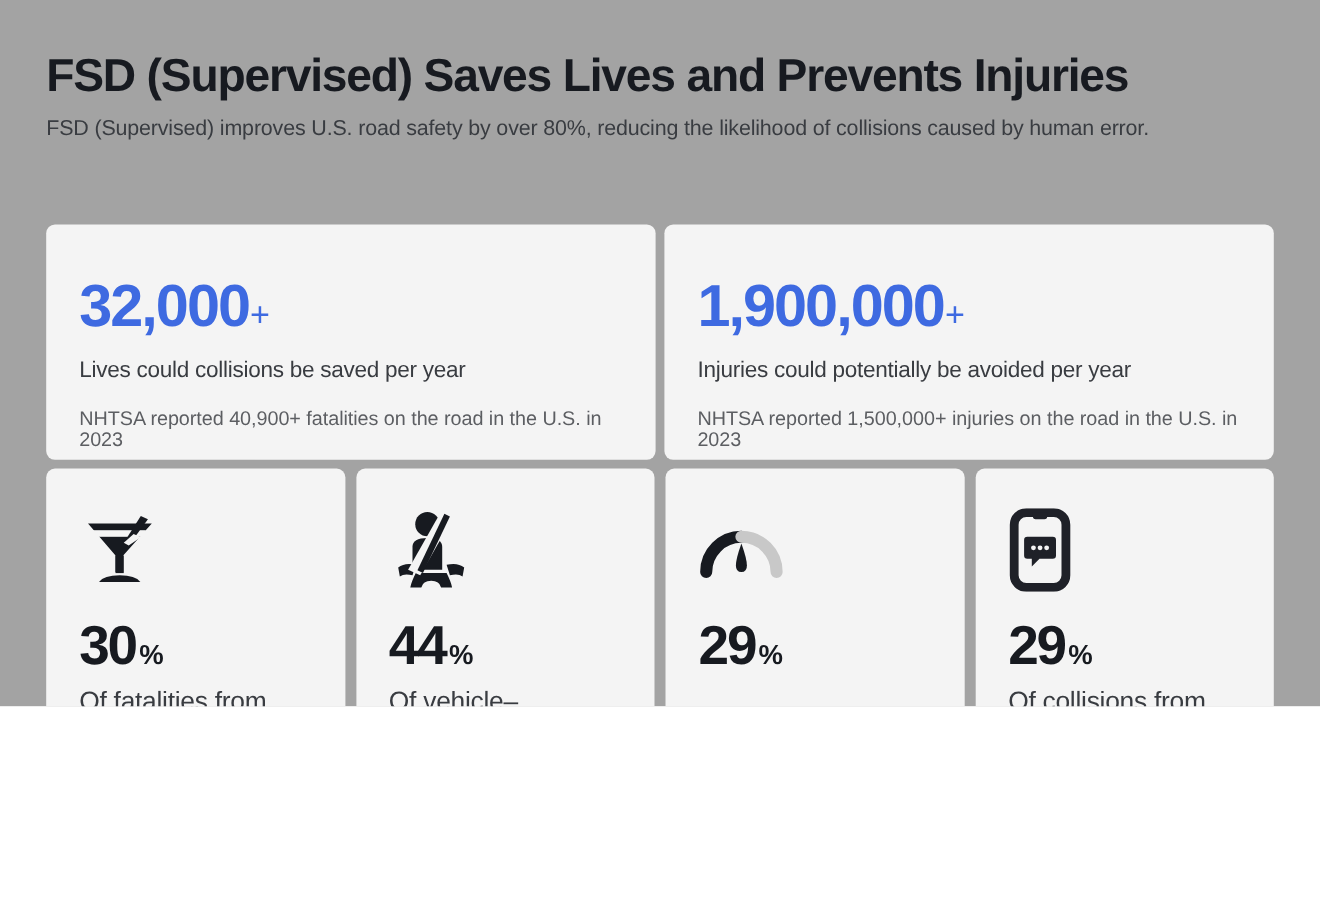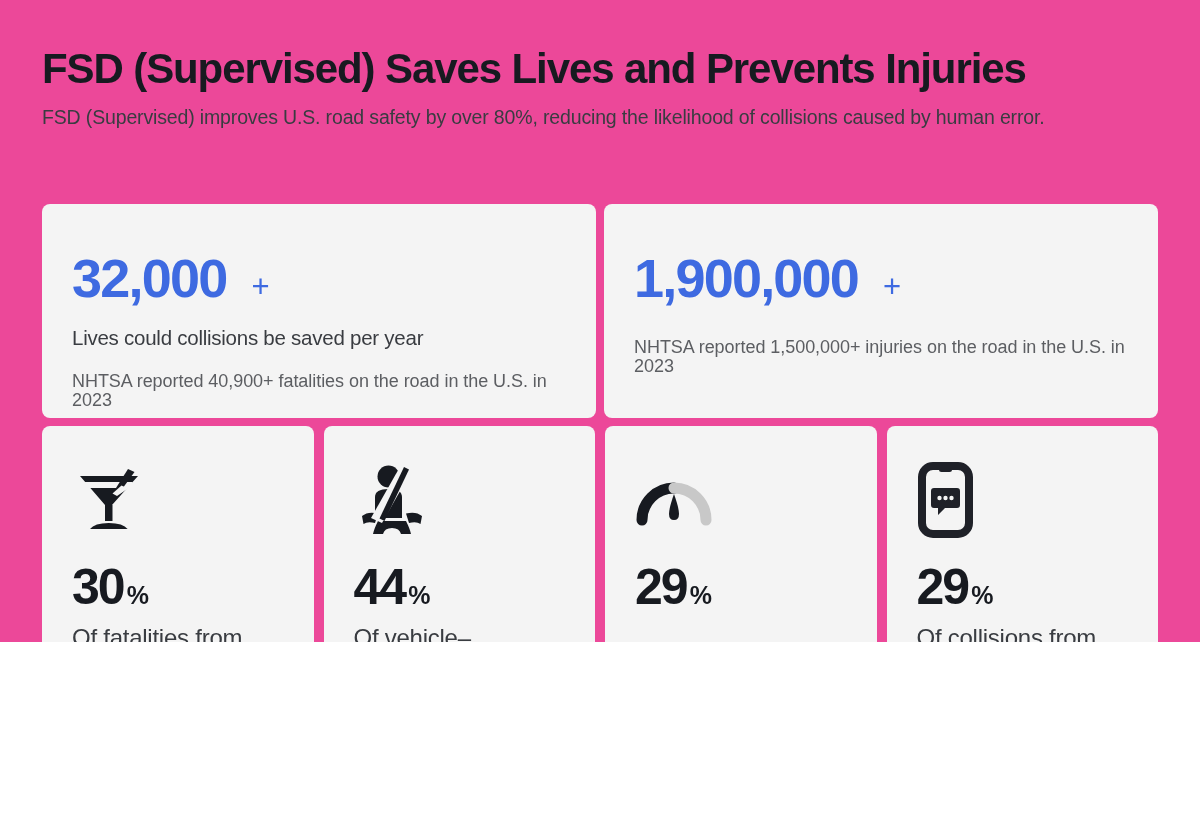--- a/index.html
+++ b/index.html
@@ -9,21 +9,21 @@
     height: 819px;
     background: #ffffff;
     font-family: "Liberation Sans", sans-serif;
     -webkit-font-smoothing: antialiased;
   }
 
   .page {
     position: relative;
     width: 1200px;
     height: 642px;
-    background: #ec4899;
+    background: #a3a3a3;
     padding: 0;
     overflow: hidden;
   }
 
   
   .header {
     position: absolute;
     left: 42px;
     top: 44px;
     width: 1110px;
@@ -80,21 +80,20 @@
   .big-card { padding: 44px 30px 0 30px; }
 
   .big-value {
     font-size: 54px;
     line-height: 60px;
     font-weight: 600;
     letter-spacing: -1.8px;
     color: #3e6ae1;
     display: flex;
     align-items: baseline;
-    gap: 24px;
   }
 
   .big-value .plus {
     font-size: 31px;
     font-weight: 500;
     letter-spacing: -0.6px;
     margin-left: 1px;
   }
 
   .big-label {
@@ -176,20 +175,21 @@
       </div>
       <div class="big-label">Lives could collisions be saved per year</div>
       <div class="big-note">NHTSA reported 40,900+ fatalities on the road in the U.S. in 2023</div>
     </div>
 
     <div class="card big-card">
       <div class="big-value">
         <span>1,900,000</span>
         <span class="plus">+</span>
       </div>
+      <div class="big-label">Injuries could potentially be avoided per year</div>
       <div class="big-note">NHTSA reported 1,500,000+ injuries on the road in the U.S. in 2023</div>
     </div>
 
   </div>
 
   <div class="bottom-row">
 
     <div class="card small-card">
       <div class="icon-wrap">
         <svg width="74" height="66" viewBox="0 0 74 66" fill="none" aria-hidden="true">

